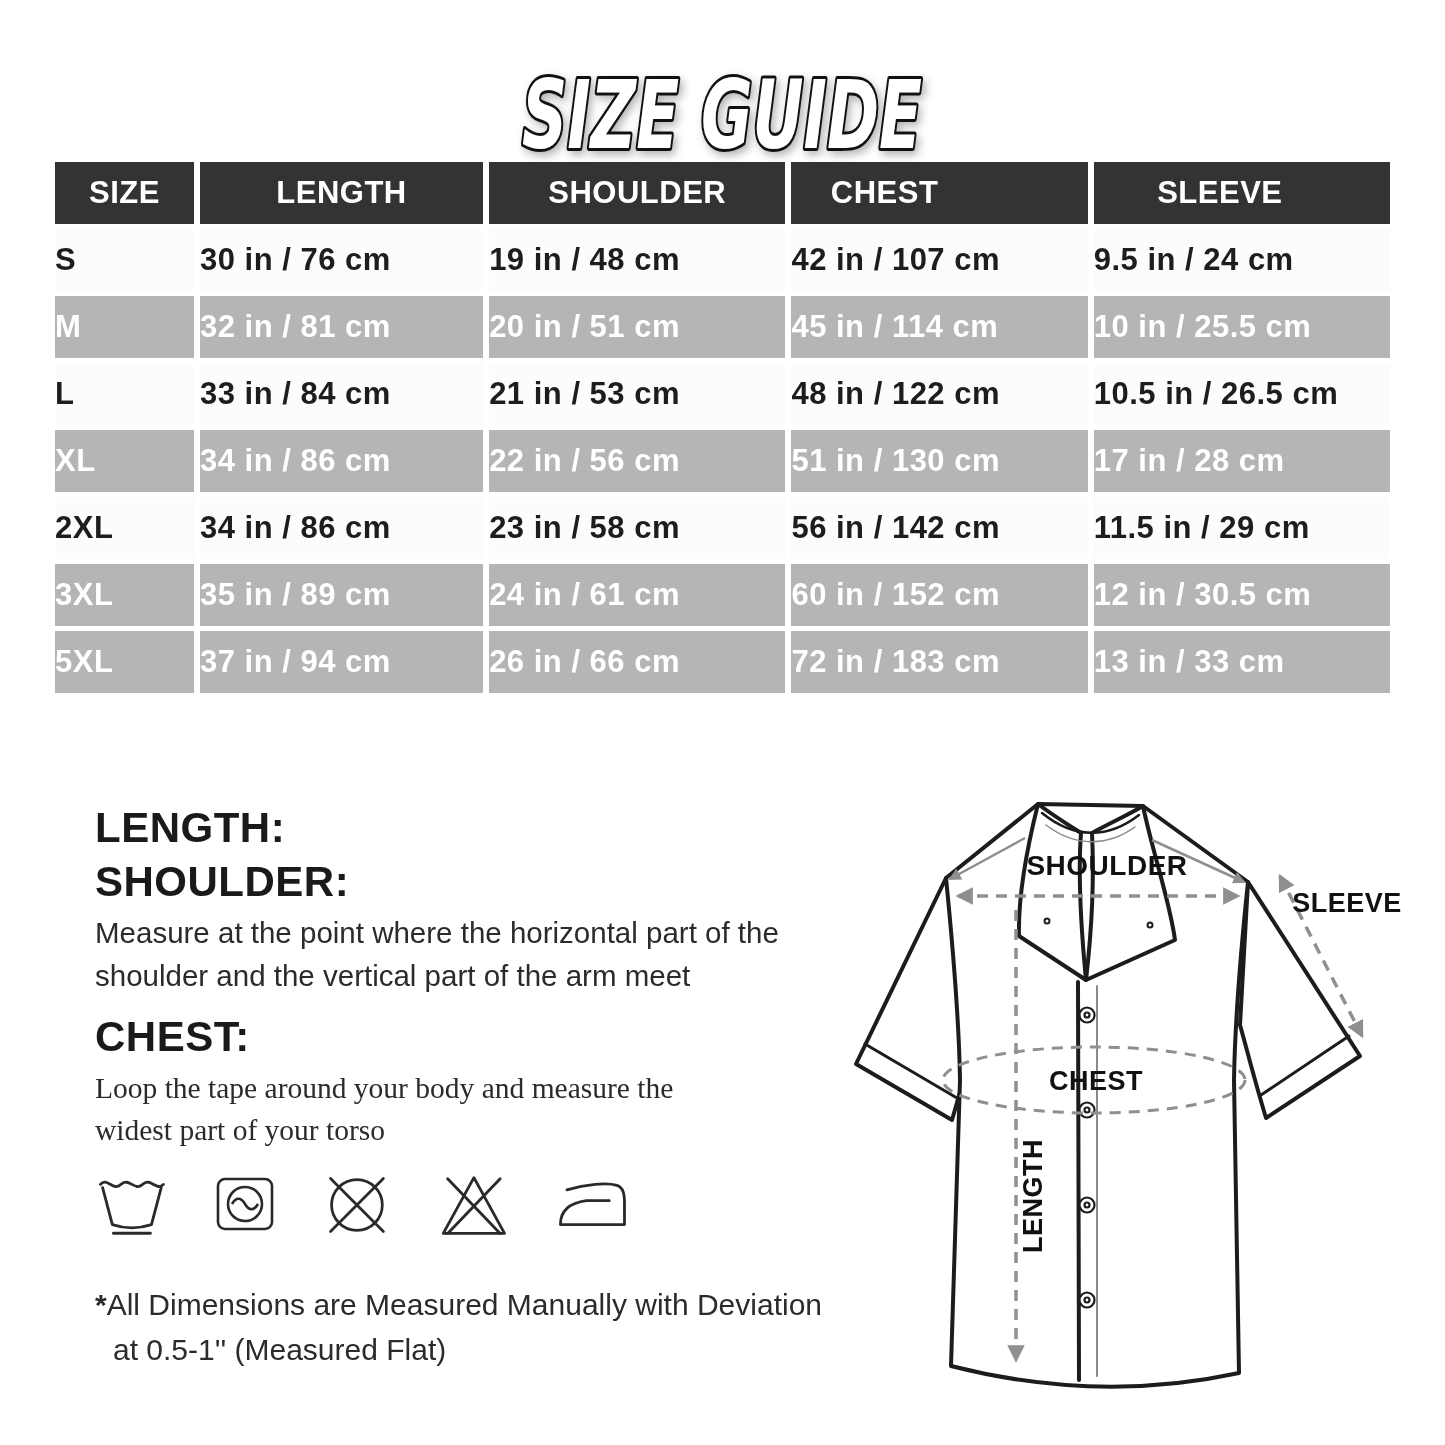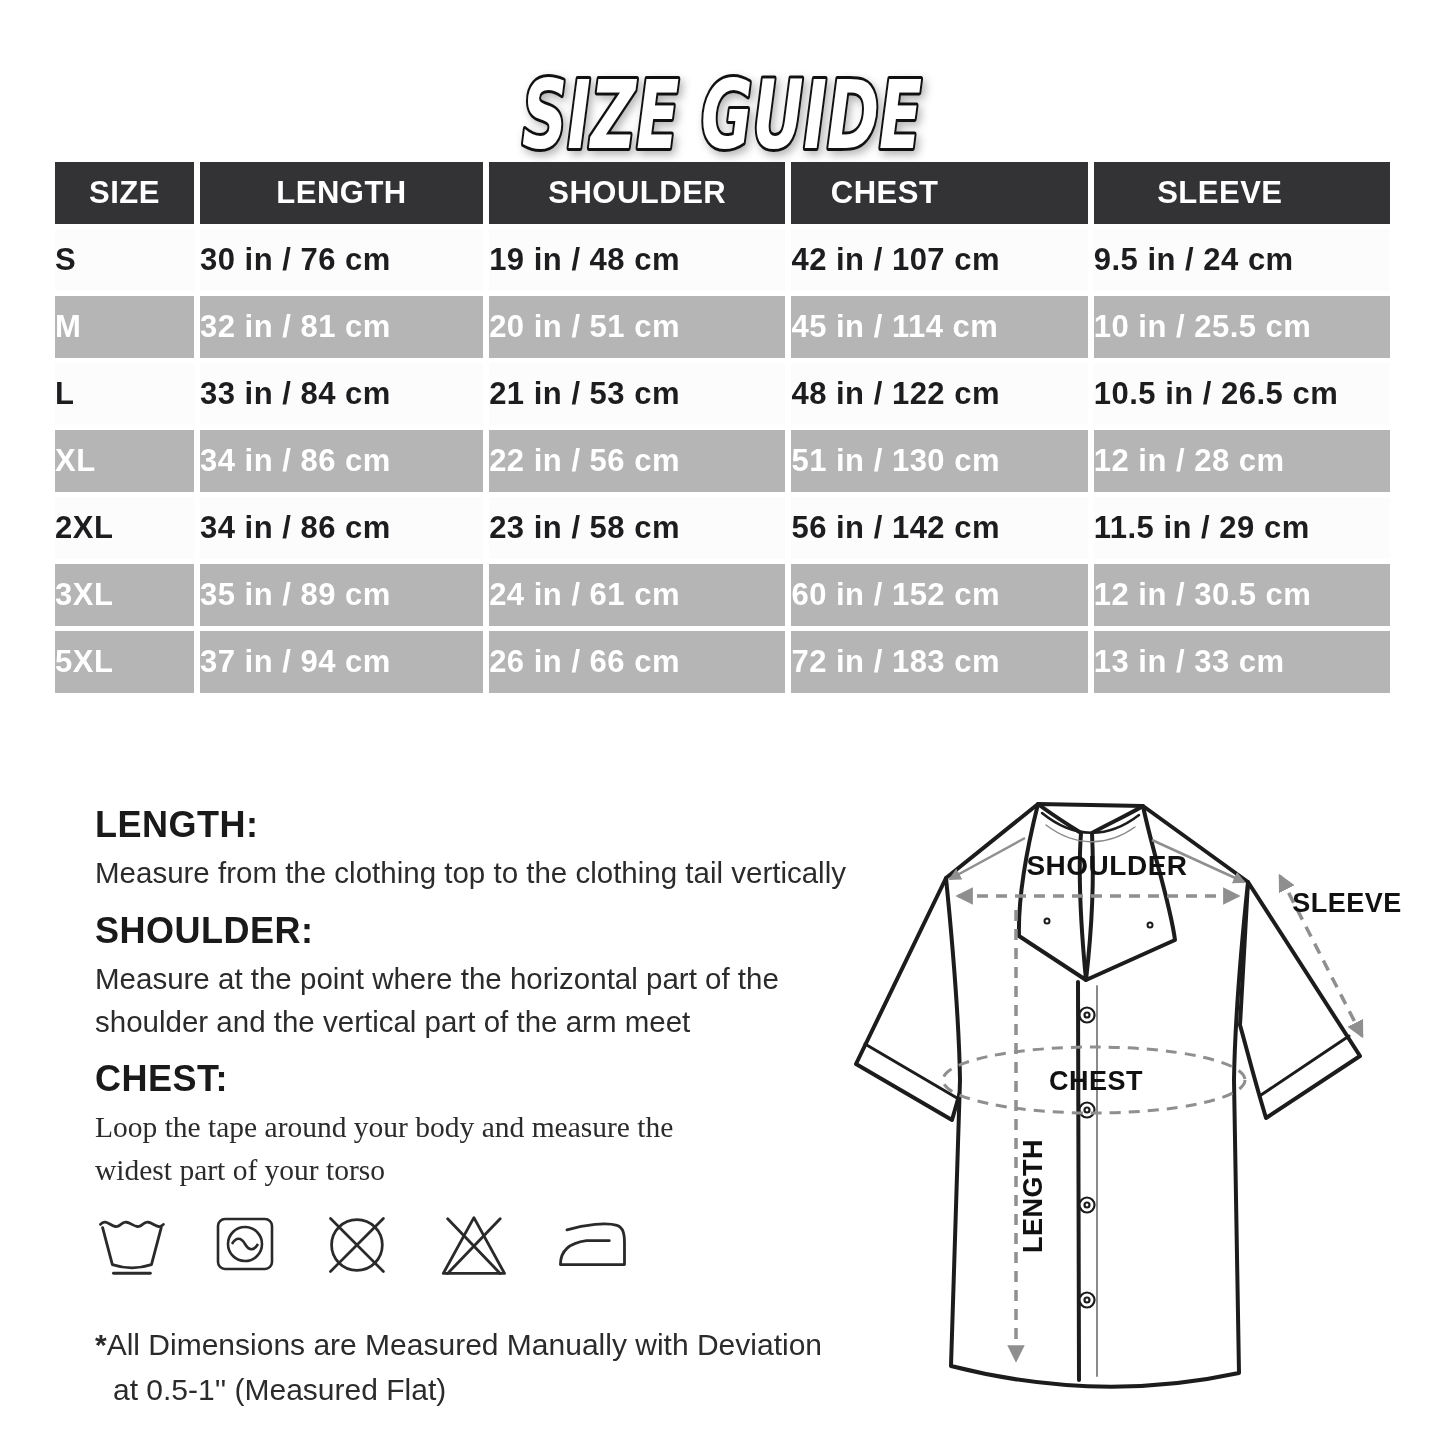--- a/index.html
+++ b/index.html
@@ -18,21 +18,21 @@
     height:62px; vertical-align:middle;
     font-weight:bold; font-size:31px; letter-spacing:0.5px;
   }
   table.size-table th { background:#333336; color:#ffffff; }
   table.size-table td { background:#fcfcfc; color:#1d1d1f; }
   table.size-table tr.alt td { background:#b5b5b5; color:#ffffff; }
   th .shift-chest { display:inline-block; transform:translateX(-55px); }
   th .shift-sleeve { display:inline-block; transform:translateX(-22px); }
   
   .defs-col { position:absolute; left:95px; top:804px; width:810px; }
-  .def h3 { font-size:36px; font-weight:bold; color:#1a1a1a; margin:0 0 6px 0; letter-spacing:0.5px; }
+  .def h3 { font-size:42px; font-weight:bold; color:#1a1a1a; margin:0 0 6px 0; letter-spacing:0.5px; }
   .def p { font-size:29.5px; color:#2b2b2b; line-height:1.45; margin:0 0 15px 0; }
   .def p.w1 { max-width:810px; }
   .def p.w2 { max-width:715px; }
   .def p.w3 { max-width:600px;font-family:Liberation Serif, serif; }
   .care h3 { font-size:36px; font-weight:bold; color:#1a1a1a; margin:10px 0 0 0; letter-spacing:1px; }
   .care-icons { display:flex; align-items:flex-end; gap:40px; margin-top:18px; }
   .care-icons svg { display:block; }
   .footnote { margin-top:42px; font-size:30px; color:#2b2b2b; line-height:1.5; }
   .footnote .star { font-weight:bold; }
   .footnote .line2 { padding-left:18px; }
@@ -85,21 +85,21 @@
         <td>33 in / 84 cm</td>
         <td>21 in / 53 cm</td>
         <td>48 in / 122 cm</td>
         <td>10.5 in / 26.5 cm</td>
       </tr>
       <tr class="alt">
         <td>XL</td>
         <td>34 in / 86 cm</td>
         <td>22 in / 56 cm</td>
         <td>51 in / 130 cm</td>
-        <td>12 in / 28 cm</td>
+        <td>17 in / 28 cm</td>
       </tr>
       <tr>
         <td>2XL</td>
         <td>34 in / 86 cm</td>
         <td>23 in / 58 cm</td>
         <td>56 in / 142 cm</td>
         <td>11.5 in / 29 cm</td>
       </tr>
       <tr class="alt">
         <td>3XL</td>
@@ -115,21 +115,20 @@
         <td>72 in / 183 cm</td>
         <td>13 in / 33 cm</td>
       </tr>
     </tbody>
       </table>
   </div>
 
   <div class="defs-col">
     <div class="def">
       <h3>LENGTH:</h3>
-      <p class="w1">Measure from the clothing top to the clothing tail vertically</p>
     </div>
     <div class="def">
       <h3>SHOULDER:</h3>
       <p class="w2">Measure at the point where the horizontal part of the shoulder and the vertical part of the arm meet</p>
     </div>
     <div class="def">
       <h3>CHEST:</h3>
       <p class="w3">Loop the tape around your body and measure the widest part of your torso</p>
     </div>
 

